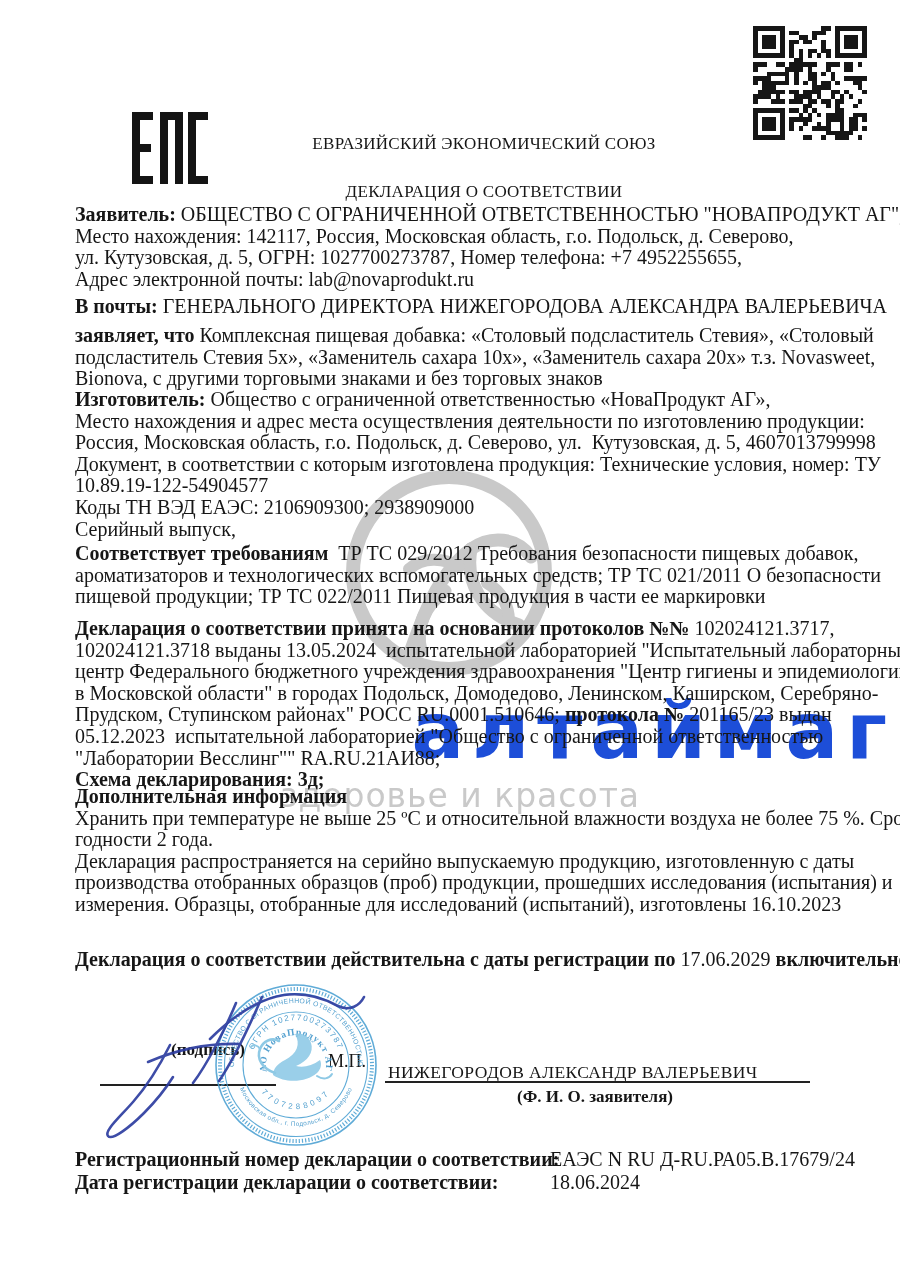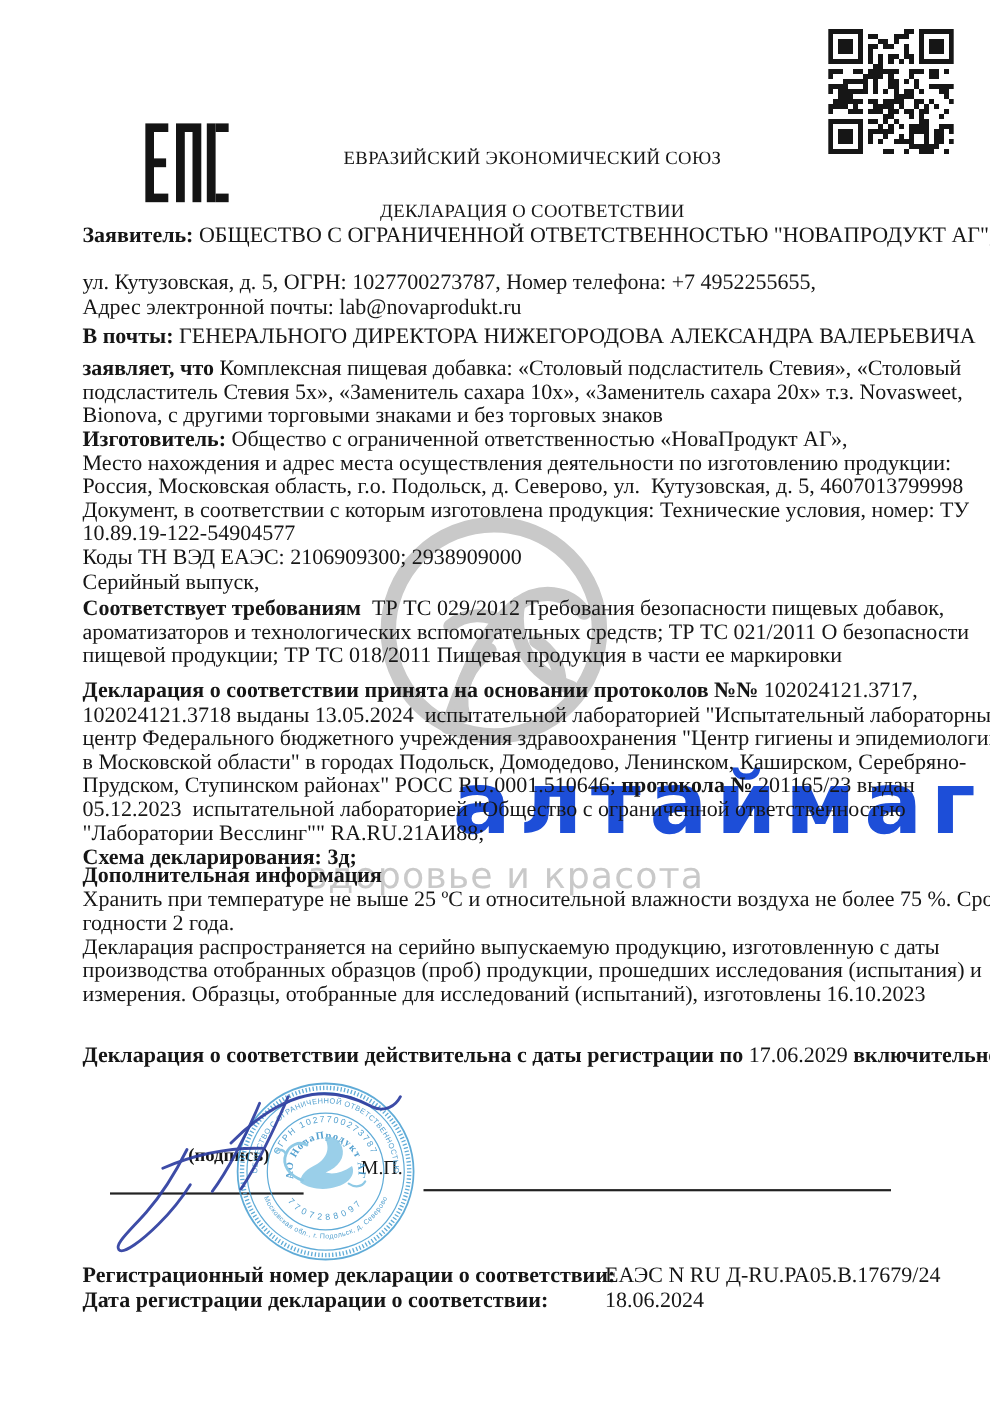--- a/index.html
+++ b/index.html
@@ -386,25 +386,25 @@
       <path d="M130,84 C150,70 176,72 190,92" stroke-width="13"></path>
       <path d="M130,84 C124,116 140,148 178,160" stroke-width="13"></path>
       <path d="M104,126 C84,140 74,162 80,186" stroke-width="13"></path>
       <path d="M118,102 C102,92 82,92 68,104" stroke-width="12"></path>
       <path d="M146,118 C160,126 168,140 168,156" stroke-width="12"></path>
     </g>
   </svg>
   <div class="wm wm-brand">алтаймаг</div>
   <div class="wm wm-tag">здоровье и красота</div>
 
-  <div class="para pp0"><b>Заявитель:</b><span> ОБЩЕСТВО С ОГРАНИЧЕННОЙ ОТВЕТСТВЕННОСТЬЮ "НОВАПРОДУКТ АГ",</span><br><br><span>ул. Кутузовская, д. 5, ОГРН: 1027700273787, Номер телефона: +7 4952255655,</span><br><span>Адрес электронной почты: lab@novaprodukt.ru</span></div>
+  <div class="para pp0"><b>Заявитель:</b><span> ОБЩЕСТВО С ОГРАНИЧЕННОЙ ОТВЕТСТВЕННОСТЬЮ "НОВАПРОДУКТ АГ",</span><br><span>Место нахождения: 142117, Россия, Московская область, г.о. Подольск, д. Северово,</span><br><span>ул. Кутузовская, д. 5, ОГРН: 1027700273787, Номер телефона: +7 4952255655,</span><br><span>Адрес электронной почты: lab@novaprodukt.ru</span></div>
   <div class="para pp1"><b>В почты:</b><span> ГЕНЕРАЛЬНОГО ДИРЕКТОРА НИЖЕГОРОДОВА АЛЕКСАНДРА ВАЛЕРЬЕВИЧА</span></div>
   <div class="para pp2"><b>заявляет, что </b><span>Комплексная пищевая добавка: «Столовый подсластитель Стевия», «Столовый</span><br><span>подсластитель Стевия 5х», «Заменитель сахара 10х», «Заменитель сахара 20х» т.з. Novasweet,</span><br><span>Bionova, с другими торговыми знаками и без торговых знаков</span></div>
   <div class="para pp3"><b>Изготовитель:</b><span> Общество с ограниченной ответственностью «НоваПродукт АГ»,</span><br><span>Место нахождения и адрес места осуществления деятельности по изготовлению продукции:</span><br><span>Россия, Московская область, г.о. Подольск, д. Северово, ул.&nbsp; Кутузовская, д. 5, 4607013799998</span><br><span>Документ, в соответствии с которым изготовлена продукция: Технические условия, номер: ТУ</span><br><span>10.89.19-122-54904577</span><br><span>Коды ТН ВЭД ЕАЭС: 2106909300; 2938909000</span><br><span>Серийный выпуск,</span></div>
-  <div class="para pp4"><b>Соответствует требованиям</b><span>&nbsp; ТР ТС 029/2012 Требования безопасности пищевых добавок,</span><br><span>ароматизаторов и технологических вспомогательных средств; ТР ТС 021/2011 О безопасности</span><br><span>пищевой продукции; ТР ТС 018/2011 Пищевая продукция в части ее маркировки</span></div>
+  <div class="para pp4"><b>Соответствует требованиям</b><span>&nbsp; ТР ТС 029/2012 Требования безопасности пищевых добавок,</span><br><span>ароматизаторов и технологических вспомогательных средств; ТР ТС 021/2011 О безопасности</span><br><span>пищевой продукции; ТР ТС 022/2011 Пищевая продукция в части ее маркировки</span></div>
   <div class="para pp5"><b>Декларация о соответствии принята на основании протоколов №№ </b><span>102024121.3717,</span><br><span>102024121.3718 выданы 13.05.2024&nbsp; испытательной лабораторией "Испытательный лабораторный</span><br><span>центр Федерального бюджетного учреждения здравоохранения "Центр гигиены и эпидемиологии</span><br><span>в Московской области" в городах Подольск, Домодедово, Ленинском, Каширском, Серебряно-</span><br><span>Прудском, Ступинском районах" РОСС RU.0001.510646; </span><b>протокола № </b><span>201165/23 выдан</span><br><span>05.12.2023&nbsp; испытательной лабораторией "Общество с ограниченной ответственностью</span><br><span>"Лаборатории Весслинг"" RA.RU.21АИ88;</span><br><b>Схема декларирования: 3д;</b></div>
   <div class="para pp6"><b>Дополнительная информация</b><br><span>Хранить при температуре не выше 25 ºС и относительной влажности воздуха не более 75 %. Срок</span><br><span>годности 2 года.</span><br><span>Декларация распространяется на серийно выпускаемую продукцию, изготовленную с даты</span><br><span>производства отобранных образцов (проб) продукции, прошедших исследования (испытания) и</span><br><span>измерения. Образцы, отобранные для исследований (испытаний), изготовлены 16.10.2023</span></div>
   <div class="para pp7"><b>Декларация о соответствии действительна с даты регистрации по </b><span>17.06.2029</span><b> включительно</b></div>
 
   <svg class="stamp" viewBox="0 0 170 170" aria-hidden="true">
     <defs>
       <path id="arcTopOuter" d="M23,85 A62,62 0 1 1 147,85"></path>
       <path id="arcBottomOuter" d="M24,85 A61,61 0 0 0 146,85"></path>
       <path id="arcTopMid" d="M40,85 A45,45 0 1 1 130,85"></path>
       <path id="arcBottomMid" d="M41,85 A44,44 0 0 0 129,85"></path>
@@ -447,20 +447,22 @@
       <path d="M262,997 C249,1027 232,1062 219,1081"></path>
       <path d="M210,1039 C232,1017 258,999 284,995 C307,992 325,999 338,1006 C350,1012 360,1005 364,997"></path>
       <path d="M170,1045 C160,1065 148,1085 133,1102 C118,1119 104,1131 108,1136 C112,1141 130,1127 144,1113 C158,1099 168,1085 173,1077"></path>
       <path d="M148,1062 C176,1050 208,1043 240,1044"></path>
     </g>
   </svg>
 
   <div class="mp">М.П.</div>
   <div class="sig-line"></div>
   <div class="sig-cap">(подпись)</div>
+  <div class="fio-name">НИЖЕГОРОДОВ АЛЕКСАНДР ВАЛЕРЬЕВИЧ</div>
   <div class="fio-line"></div>
+  <div class="fio-cap">(Ф. И. О. заявителя)</div>
 
   <div class="freg flabel frow1">Регистрационный номер декларации о соответствии:</div>
   <div class="freg fvalue frow1">ЕАЭС N RU Д-RU.РА05.В.17679/24</div>
   <div class="freg flabel frow2">Дата регистрации декларации о соответствии:</div>
   <div class="freg fvalue frow2">18.06.2024</div>
 
 </div>
 
 </body></html>

